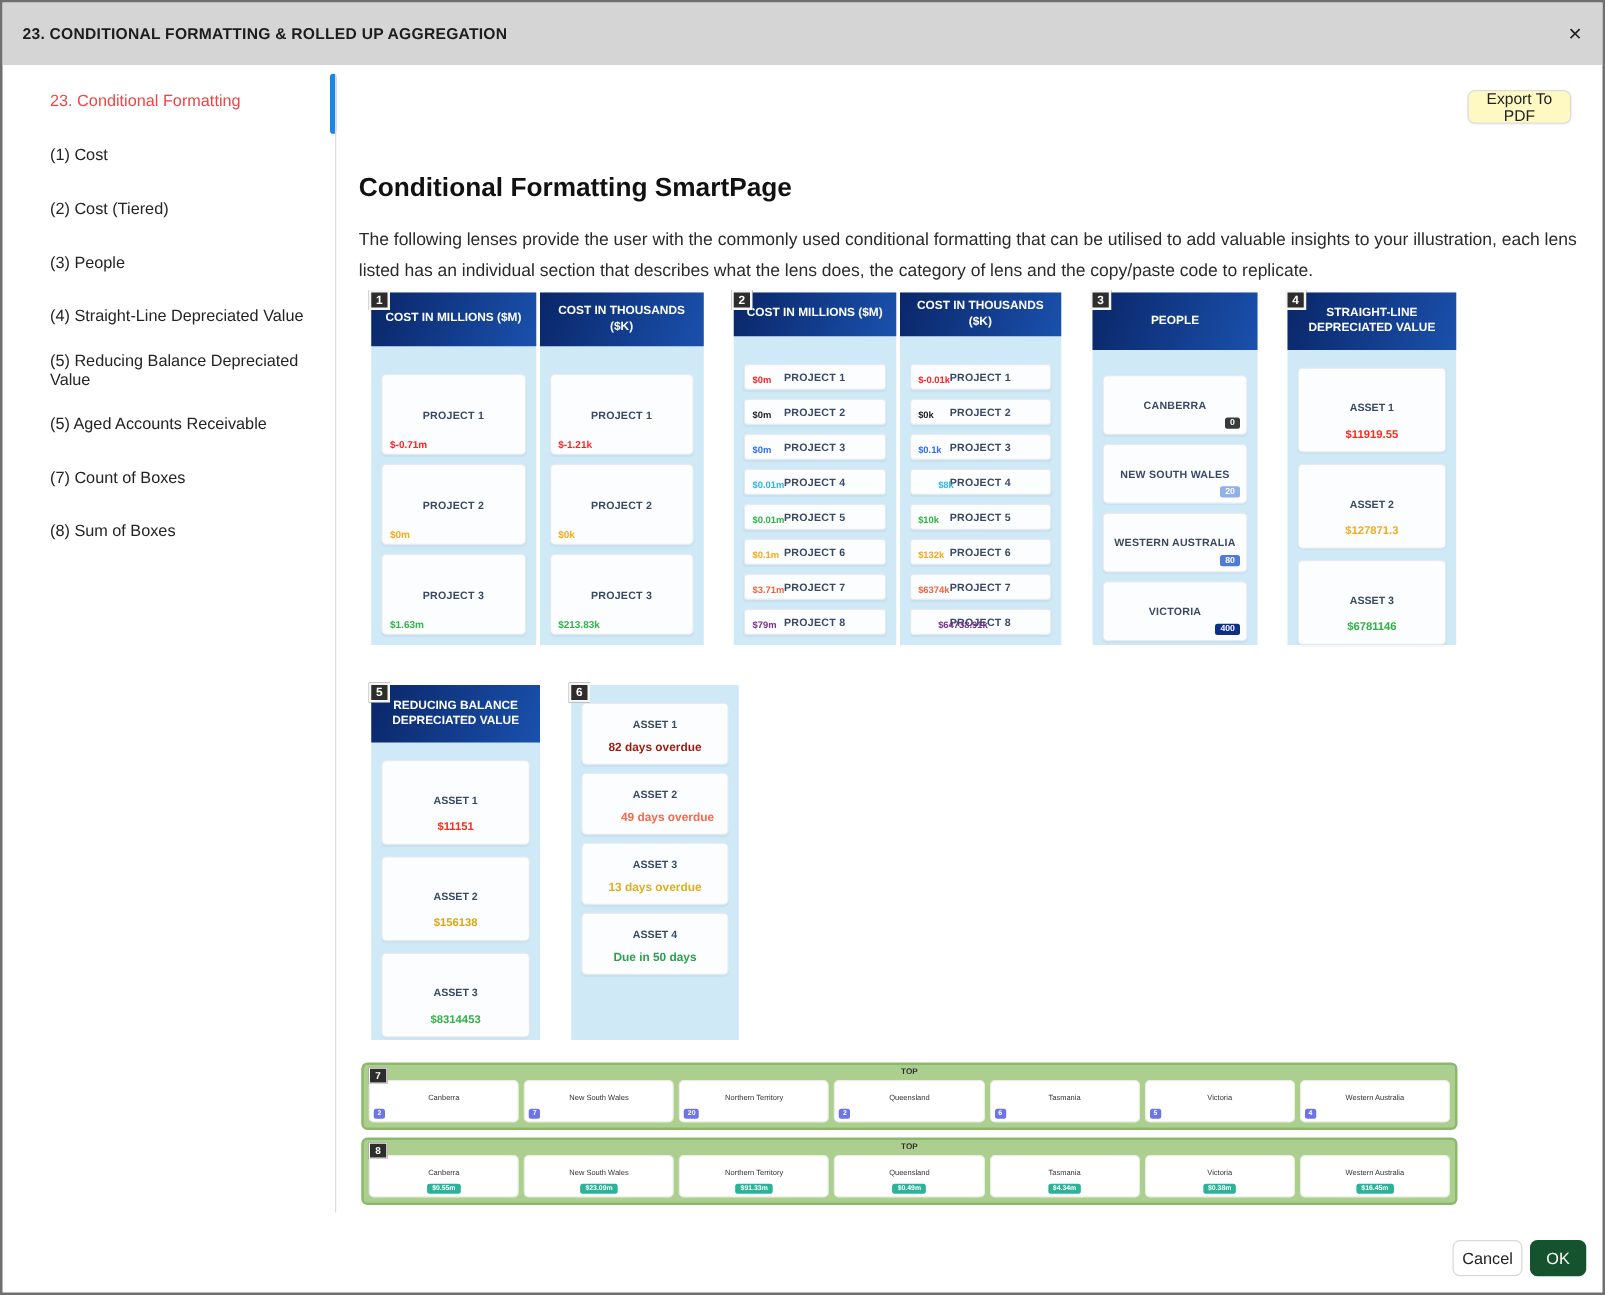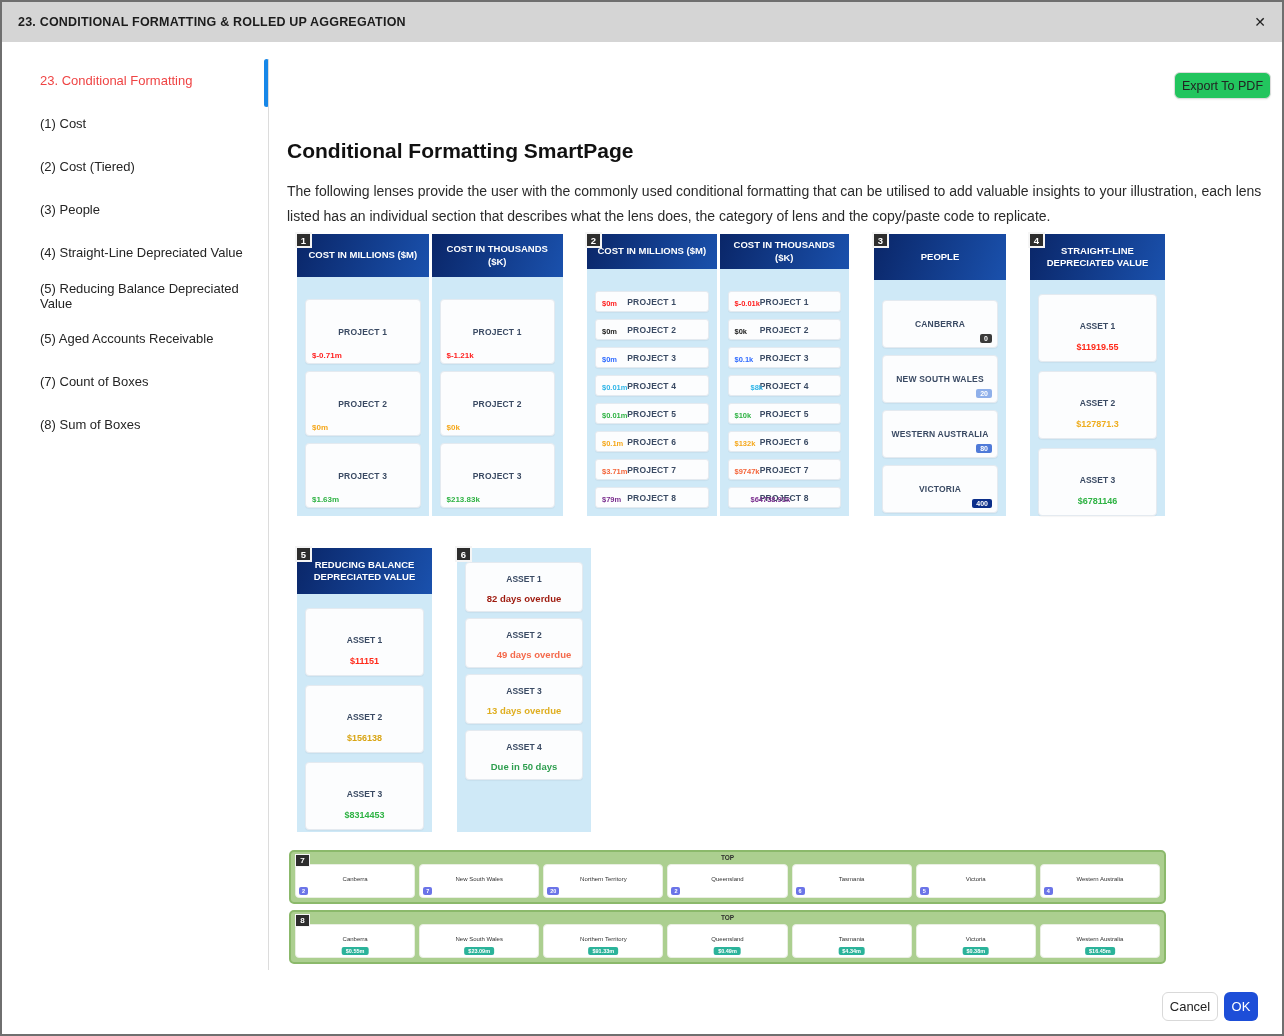--- a/index.html
+++ b/index.html
@@ -1,31 +1,31 @@
 <!DOCTYPE html>
 <html><head>
 <meta charset="utf-8">
 <style>
   html,body{margin:0;padding:0;background:#eee;}
   *{box-sizing:border-box;}
   .window{position:relative;width:1284px;height:1036px;background:#fff;border:2px solid #6f6f6f;
           font-family:"Liberation Sans",sans-serif;overflow:hidden;}
   
-  .titlebar{position:absolute;left:0;top:0;right:0;height:40px;background:#d5d5d5;
+  .titlebar{position:absolute;left:0;top:0;right:0;height:50px;background:#d5d5d5;
             display:flex;align-items:center;padding:0 16px;}
   .titlebar .title{font-size:12.5px;font-weight:700;color:#1c1c1c;letter-spacing:.2px;}
   .titlebar .close{margin-left:auto;font-size:14px;color:#222;cursor:pointer;line-height:1;}
   
   .sidebar-nav{position:absolute;left:38px;top:57px;width:215px;}
   .nav-item{height:43px;display:flex;align-items:center;font-size:13px;color:#242424;cursor:pointer;}
   .nav-item.active{color:#ef4444;}
   .v-divider{position:absolute;left:266px;top:57px;width:1px;height:911px;background:#dcdcdc;}
   .scroll-thumb{position:absolute;left:262px;top:57px;width:5px;height:48px;background:#1787e8;border-radius:3px;}
   
-  .export-btn{position:absolute;left:1172px;top:70px;width:97px;height:27px;background:#22c55e;
+  .export-btn{position:absolute;left:1172px;top:70px;width:83px;height:27px;background:#fef9c3;
               border:1px solid #dcdcdc;border-radius:6px;font-size:12.5px;color:#222;
               display:flex;align-items:center;justify-content:center;box-shadow:0 1px 2px rgba(0,0,0,.06);cursor:pointer;}
   .page-title{position:absolute;left:285px;top:123px;font-size:21px;font-weight:700;color:#111;}
   .page-desc{position:absolute;left:285px;top:163px;width:992px;font-size:14px;color:#2a2a2a;line-height:1.75;}
   
   .panel{position:absolute;}
   #panel-cost{left:295px;top:232px;width:266px;height:282px;}
   #panel-cost-tiered{left:585px;top:232px;width:262px;height:282px;}
   #panel-people{left:872px;top:232px;width:132px;height:282px;background:#cfe9f7;}
   #panel-straight{left:1028px;top:232px;width:135px;height:282px;background:#cfe9f7;}
@@ -73,21 +73,21 @@
   .bar-box{position:relative;flex:1;background:#fff;border-radius:4px;border:1px solid #e9efe2;}
   .bar-box-label{position:absolute;left:0;right:0;top:45%;transform:translateY(-50%);text-align:center;font-size:6px;color:#333;}
   .count-badge{position:absolute;left:3px;bottom:2px;background:#6b74e8;color:#fff;font-size:5.5px;font-weight:700;
                padding:1px 3px;border-radius:2px;}
   .sum-badge{position:absolute;left:50%;transform:translateX(-50%);bottom:2px;background:#2bb39a;color:#fff;
              font-size:5.5px;font-weight:700;padding:1px 4px;border-radius:2px;white-space:nowrap;}
   .green-bar .num-badge{min-width:15px;height:13px;font-size:8px;border-width:1px;left:4px;top:2px;}
   
   .cancel-btn{position:absolute;left:1160px;top:990px;width:56px;height:29px;background:#fff;border:1px solid #d9d9d9;
               border-radius:6px;font-size:13px;color:#222;display:flex;align-items:center;justify-content:center;cursor:pointer;}
-  .ok-btn{position:absolute;left:1222px;top:990px;width:34px;height:29px;background:#1d4ed8;border:none;
+  .ok-btn{position:absolute;left:1222px;top:990px;width:45px;height:29px;background:#14532d;border:none;
           border-radius:6px;color:#fff;font-size:13px;display:flex;align-items:center;justify-content:center;cursor:pointer;}
 </style>
 </head>
 <body>
 
 <div class="window">
 
   <div class="titlebar">
     <span class="title">23. CONDITIONAL FORMATTING &amp; ROLLED UP AGGREGATION</span>
     <span class="close">✕</span>
@@ -213,21 +213,21 @@
             <div class="wbox box-sm">
               <div class="box-label">PROJECT 5</div>
               <div class="box-value" style="color: rgb(47, 179, 68);">$10k</div>
             </div>
             <div class="wbox box-sm">
               <div class="box-label">PROJECT 6</div>
               <div class="box-value" style="color: rgb(245, 168, 28);">$132k</div>
             </div>
             <div class="wbox box-sm">
               <div class="box-label">PROJECT 7</div>
-              <div class="box-value" style="color: rgb(244, 101, 58);">$9747k</div>
+              <div class="box-value" style="color: rgb(244, 101, 58);">$6374k</div>
             </div>
             <div class="wbox box-sm">
               <div class="box-label">PROJECT 8</div>
               <div class="box-value" style="color: rgb(122, 46, 142); margin-left: 16px;">$64738.91k</div>
             </div>
           </div>
         </div>
       </div>
     </div>
   <div class="panel" id="panel-people">

